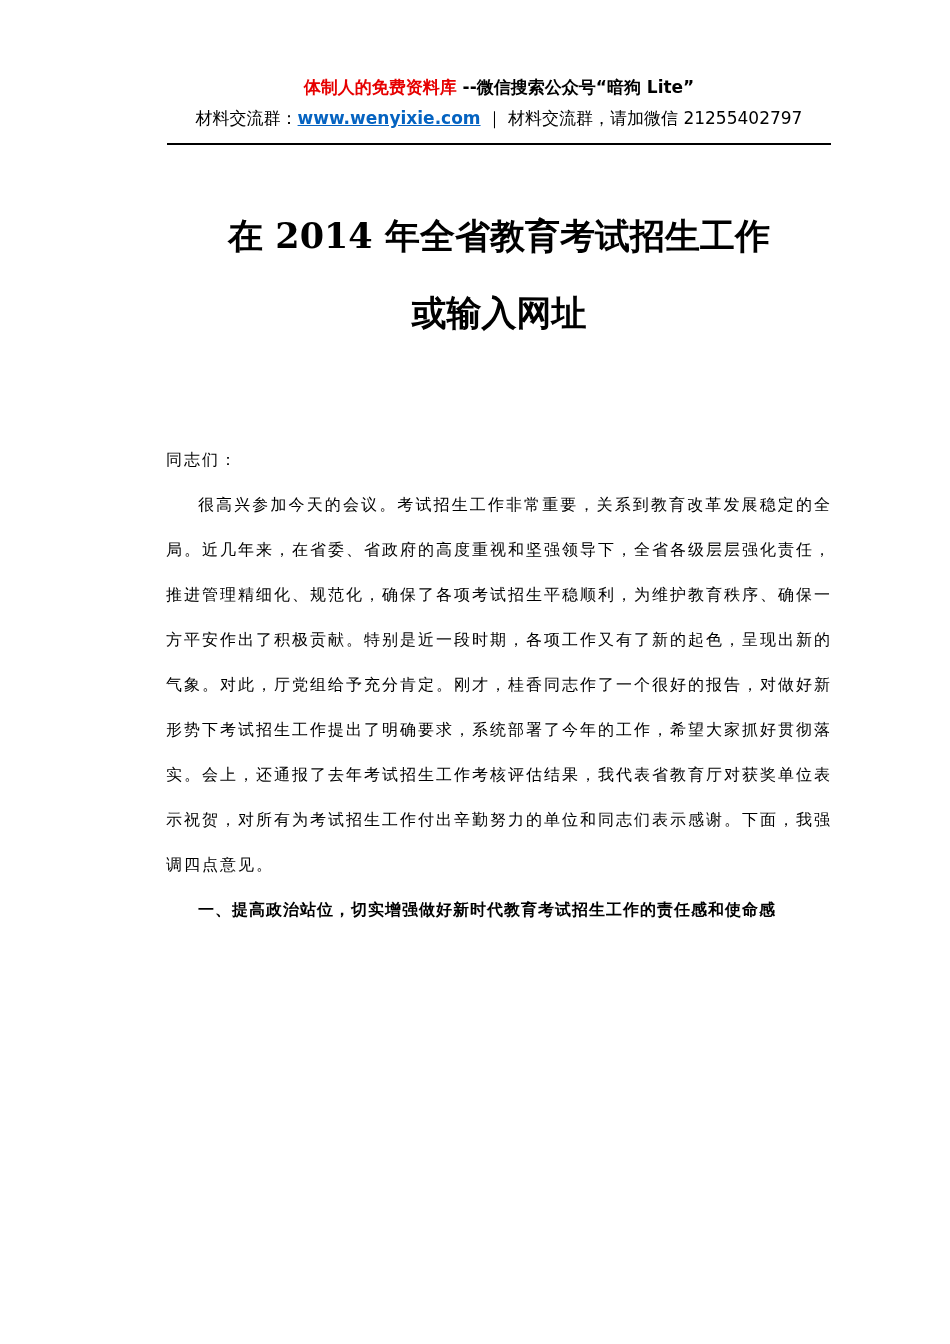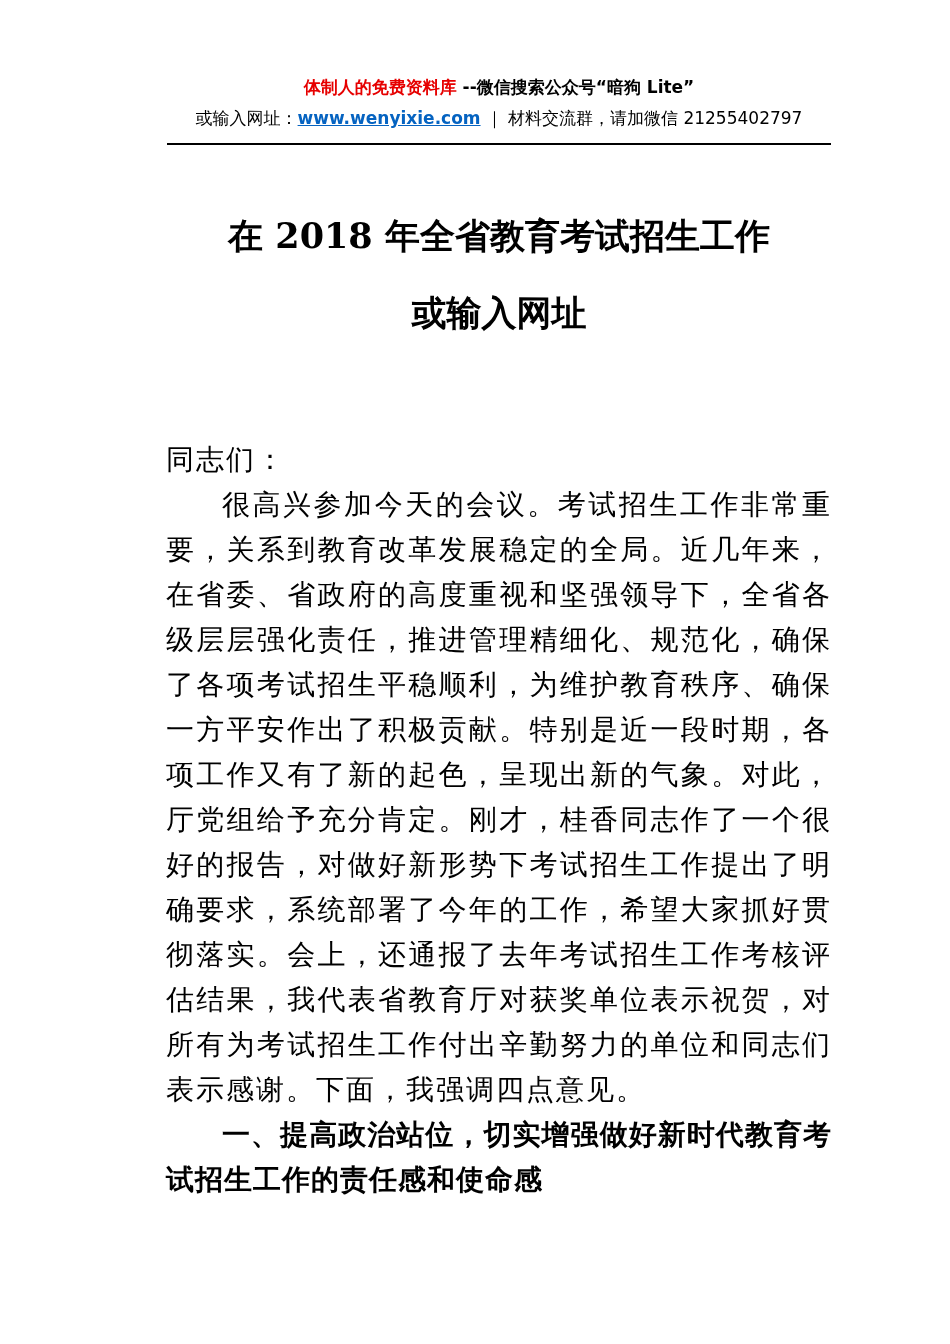--- a/index.html
+++ b/index.html
@@ -40,21 +40,21 @@
     margin-top: 52px;
     text-align: center;
     font-family: "DejaVu Serif", "Liberation Serif", serif;
     font-weight: bold;
     font-size: 35px;
     line-height: 77px;
   }
   .content {
     width: 666px;
     margin: 86px auto 0 auto;
-    font-size: 28px;
+    font-size: 16px;
     line-height: 45px;
     letter-spacing: 2px;
     text-align: justify;
     text-justify: inter-character;
   }
   .content p { margin: 0; }
   .para { text-indent: 2em; }
   .section-heading {
     text-indent: 2em;
     font-weight: bold;
@@ -65,27 +65,27 @@
 </head>
 <body>
 
 <div class="page">
 
   <div class="header">
     <div class="promo-line-1">
       <span class="red">体制人的免费资料库</span><span> --微信搜索公众号“暗狗 Lite”</span>
     </div>
     <div class="promo-line-2">
-      <span>或输入网址：</span><a class="link">www.wenyixie.com</a><span> ｜ 材料交流群，请加微信 21255402797</span>
+      <span>材料交流群：</span><a class="link">www.wenyixie.com</a><span> ｜ 材料交流群，请加微信 21255402797</span>
     </div>
     <div class="header-rule"></div>
   </div>
 
   <div class="title">
-    <div>在 2018 年全省教育考试招生工作</div>
+    <div>在 2014 年全省教育考试招生工作</div>
     <div>或输入网址</div>
   </div>
 
   <div class="content">
     <p>同志们：</p>
     <p class="para">很高兴参加今天的会议。考试招生工作非常重要，关系到教育改革发展稳定的全局。近几年来，在省委、省政府的高度重视和坚强领导下，全省各级层层强化责任，推进管理精细化、规范化，确保了各项考试招生平稳顺利，为维护教育秩序、确保一方平安作出了积极贡献。特别是近一段时期，各项工作又有了新的起色，呈现出新的气象。对此，厅党组给予充分肯定。刚才，桂香同志作了一个很好的报告，对做好新形势下考试招生工作提出了明确要求，系统部署了今年的工作，希望大家抓好贯彻落实。会上，还通报了去年考试招生工作考核评估结果，我代表省教育厅对获奖单位表示祝贺，对所有为考试招生工作付出辛勤努力的单位和同志们表示感谢。下面，我强调四点意见。</p>
     <p class="section-heading">一、提高政治站位，切实增强做好新时代教育考试招生工作的责任感和使命感</p>
   </div>
 
 </div>

